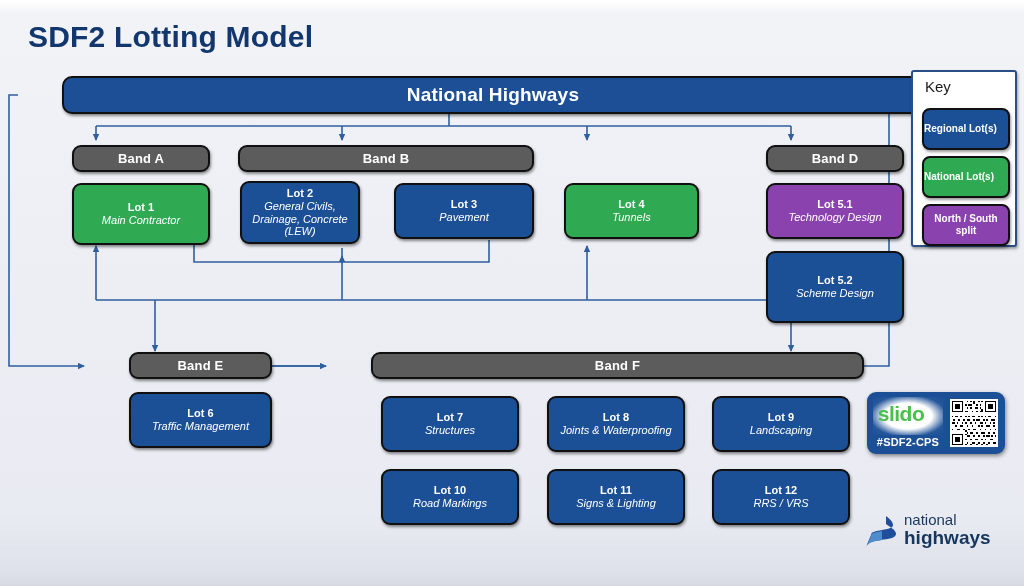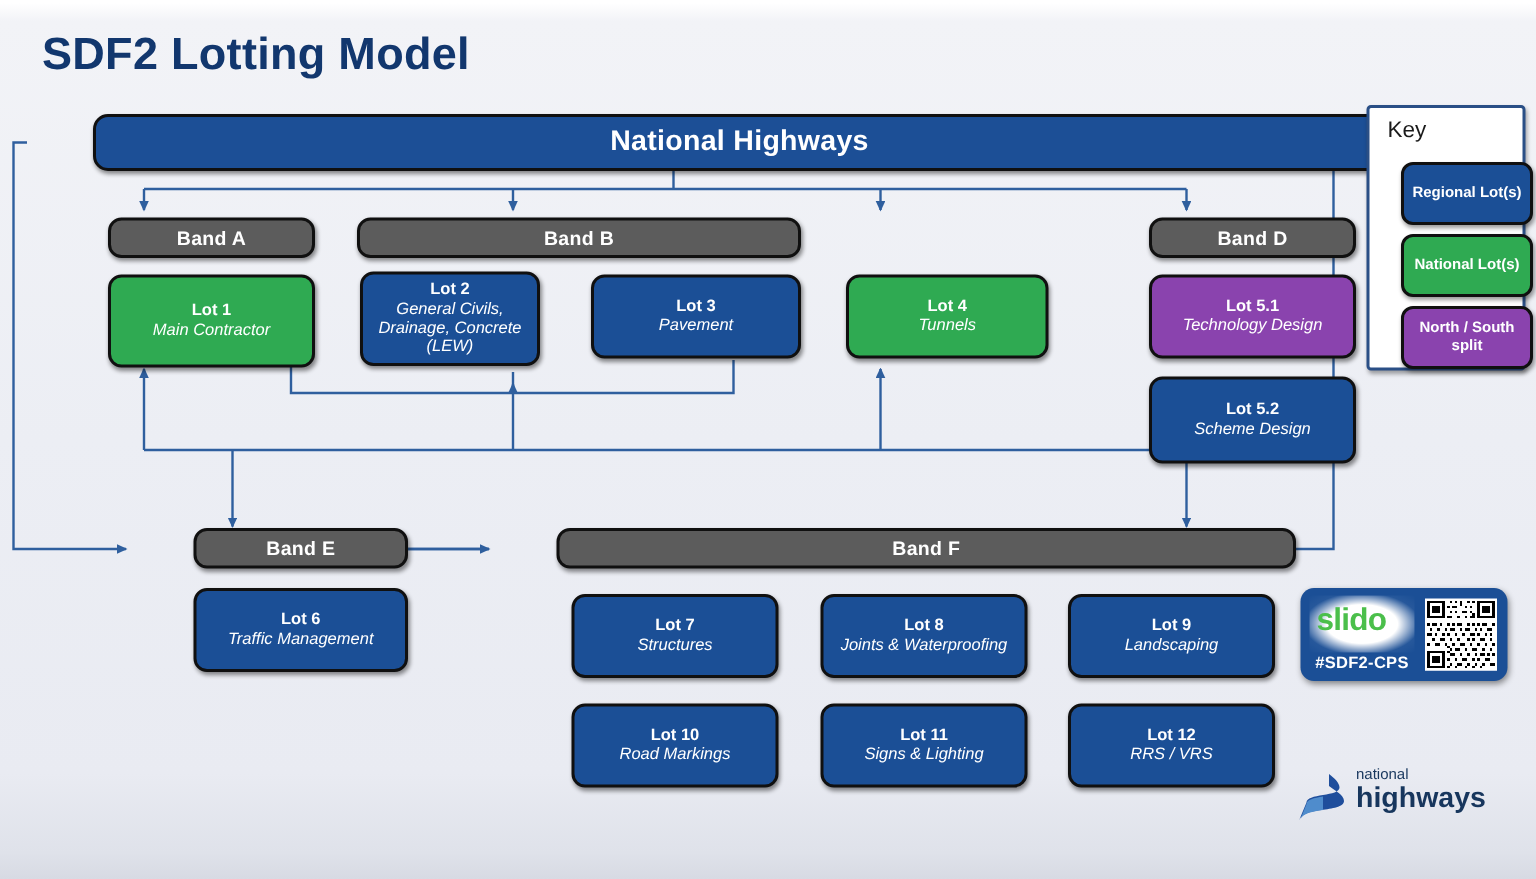--- a/index.html
+++ b/index.html
@@ -50,24 +50,23 @@
     border:2px solid #2a4f86;border-radius:3px;
     box-shadow:1px 2px 3px rgba(0,0,0,0.35);
   }
   #key-title{
     position:absolute;left:0;top:6px;width:100%;text-align:left;
     font-size:15px;color:#1a1a1a;padding-left:12px;
   }
   .keybox{
     position:absolute;left:9px;width:88px;box-sizing:border-box;
     border:2px solid #101010;border-radius:8px;
-    display:flex;align-items:center;justify-content:center;text-align:center;
+    display:flex;align-items:center;text-align:center;
     color:#ffffff;font-weight:bold;font-size:10px;line-height:1.18;
     box-shadow:1px 2px 3px rgba(0,0,0,0.4);
-    margin-left:12px;
   }
   
   #slido{
     position:absolute;left:867px;top:392px;width:138px;height:62px;
     box-sizing:border-box;background:#1b4f96;border-radius:9px;
     box-shadow:1px 2px 4px rgba(0,0,0,0.45);
   }
   #slido-glow{
     position:absolute;left:6px;top:5px;width:70px;height:38px;
     background:radial-gradient(ellipse at center,#ffffff 0%,#ffffff 48%,rgba(255,255,255,0.05) 78%,rgba(255,255,255,0) 100%);
@@ -80,21 +79,21 @@
     position:absolute;left:4px;top:44px;width:74px;text-align:center;
     font-size:11px;font-weight:bold;color:#ffffff;letter-spacing:0.2px;
   }
   #qr{position:absolute;right:7px;top:7px;width:48px;height:48px;background:#ffffff;}
   
   #nh-logo{position:absolute;left:866px;top:512px;width:140px;height:46px;}
   #nh-logo-text{
     position:absolute;left:38px;top:0px;
     font-size:15px;color:#17365d;line-height:1.06;font-weight:bold;
   }
-  #nh-logo-text .l1{font-weight:normal;font-size:10px;}
+  #nh-logo-text .l1{font-weight:normal;font-size:15px;}
   #nh-logo-text .l2{font-weight:bold;font-size:19px;}
 </style>
 </head>
 <body>
 
 <div id="slide">
 
   <div id="title">SDF2 Lotting Model</div>
 
   <svg id="wires" viewBox="0 0 1024 586" width="1024" height="586">
@@ -180,21 +179,21 @@
   <div class="node green lot" style="left:520px;top:183px;width:135px;height:56px;">
     <span class="t1">Lot 4</span>
     <span class="t2">Tunnels</span>
   </div>
 
   <div class="node purple lot" style="left:722px;top:183px;width:138px;height:56px;">
     <span class="t1">Lot 5.1</span>
     <span class="t2">Technology Design</span>
   </div>
 
-  <div class="node blue lot" style="left:722px;top:251px;width:138px;height:58px;">
+  <div class="node blue lot" style="left:722px;top:251px;width:138px;height:72px;">
     <span class="t1">Lot 5.2</span>
     <span class="t2">Scheme Design</span>
   </div>
 
   <div class="node blue lot" style="left:85px;top:392px;width:143px;height:56px;">
     <span class="t1">Lot 6</span>
     <span class="t2">Traffic Management</span>
   </div>
 
   <div class="node blue lot" style="left:337px;top:396px;width:138px;height:56px;">

